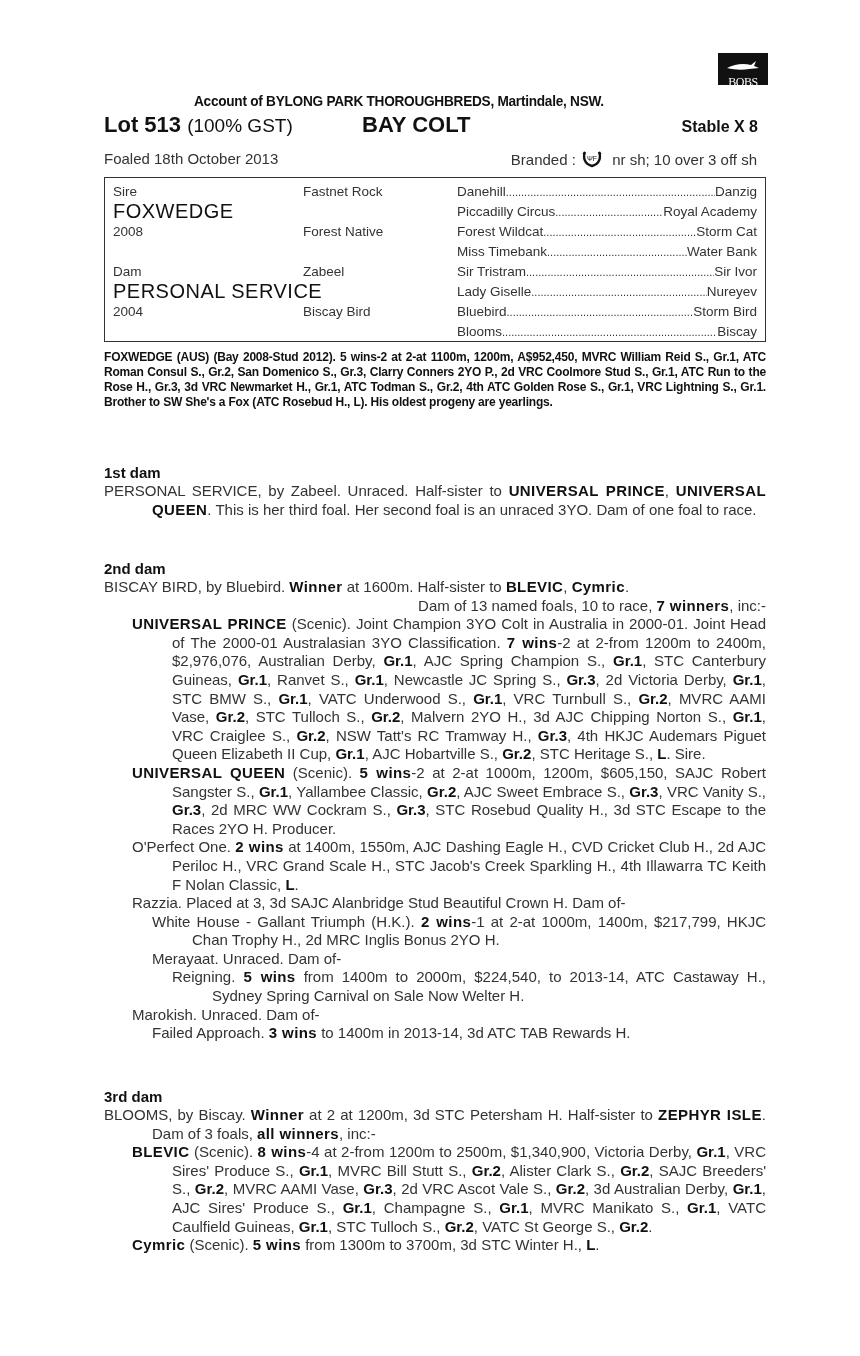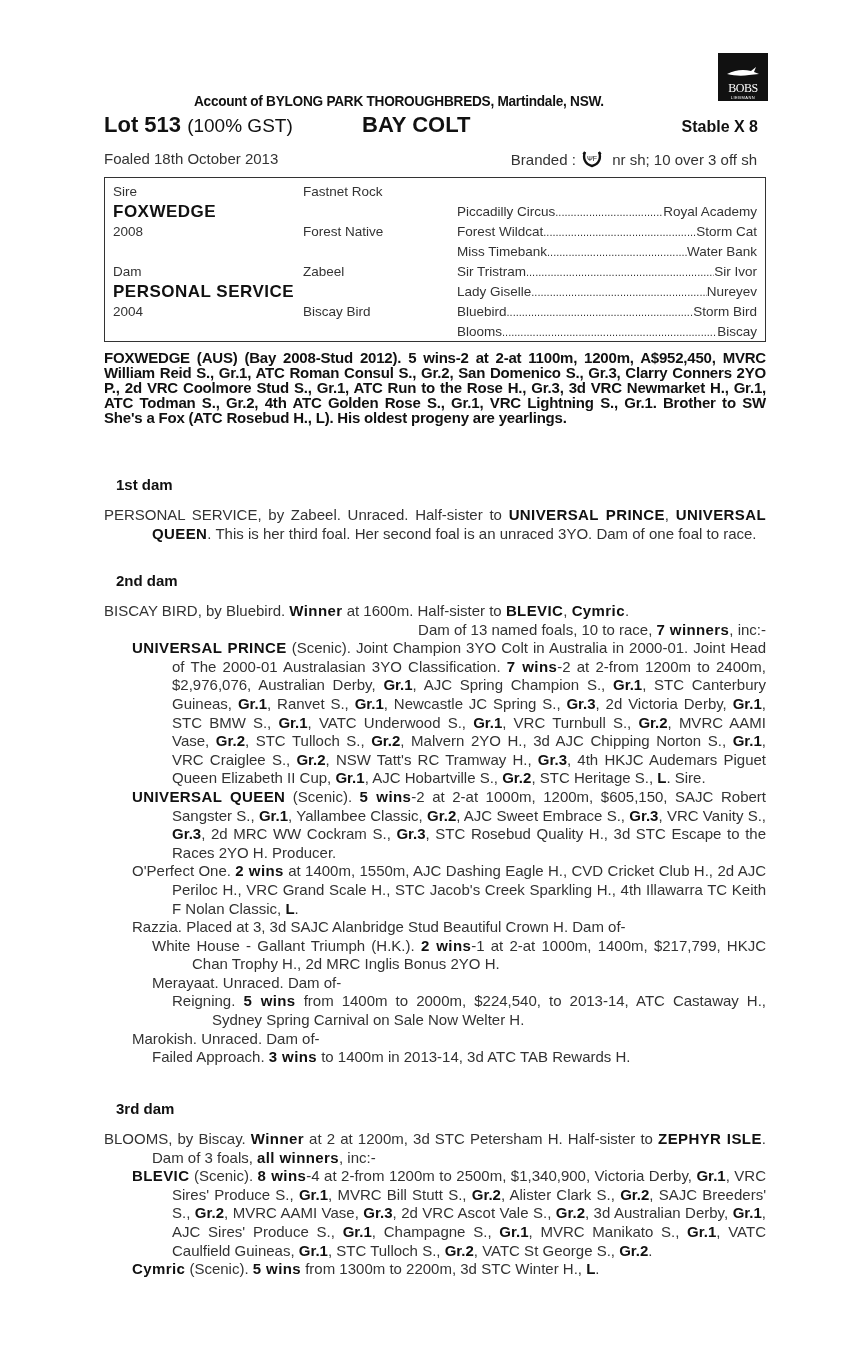--- a/index.html
+++ b/index.html
@@ -1,19 +1,19 @@
 <!DOCTYPE html>
 <html><head>
 <meta charset="utf-8">
 <style>
   html, body { margin: 0; padding: 0; background: #ffffff; }
   body { width: 860px; height: 1356px; position: relative; color: #1a1a1a; font-family: "Liberation Sans", sans-serif; overflow: hidden; }
   .page { position: absolute; left: 104px; top: 0; width: 662px; }
 
-  .logo { position: absolute; left: 718px; top: 53px; width: 50px; height: 48px; background: #111; color: #fff; text-align: center; box-sizing: border-box; padding-top: 12px; }
+  .logo { position: absolute; left: 718px; top: 53px; width: 50px; height: 32px; background: #111; color: #fff; text-align: center; box-sizing: border-box; padding-top: 6px; }
   .logo .bird { font-size: 12px; line-height: 12px; display: block; }
   .logo .bobs { font-family: "Liberation Serif", serif; font-size: 12px; letter-spacing: -0.5px; line-height: 14px; display: block; }
   .logo .sub { font-size: 4px; letter-spacing: 0.5px; display: block; line-height: 6px; }
 
   .account { position: absolute; left: 90px; top: 92px; width: 560px; font-family: "Liberation Sans", sans-serif; font-weight: bold; font-size: 15.5px; letter-spacing: -0.3px; transform: scaleX(0.88); transform-origin: left; white-space: nowrap; color: #111; }
 
   .lotline { position: absolute; left: 0; top: 112px; width: 662px; height: 28px; }
   .lot { position: absolute; left: 0; top: 0; font-weight: bold; font-size: 22px; color: #111; white-space: nowrap; }
   .lot .gst { font-weight: normal; font-size: 19px; }
   .colt { position: absolute; left: 258px; top: 0; font-weight: bold; font-size: 22px; color: #111; }
@@ -21,31 +21,31 @@
 
   .foaledline { position: absolute; left: 0; top: 150px; width: 662px; font-size: 15px; color: #333; }
   .foaled { position: absolute; left: 0; top: 0; }
   .branded { position: absolute; right: 9px; top: 0; white-space: nowrap; }
   .brand-icon { display: inline-block; width: 20px; height: 18px; vertical-align: -3px; margin: 0 6px 0 2px; }
 
   .pedbox { position: absolute; left: 0; top: 177px; width: 662px; height: 165px; border: 1.5px solid #333; box-sizing: border-box; font-size: 13.5px; color: #333; }
   .ped-row { position: absolute; height: 19px; line-height: 19px; }
   .ped-l { left: 8px; }
   .ped-m { left: 198px; }
-  .ped-big { font-weight: bold; font-size: 17px; color: #111; letter-spacing: 0.5px; }
+  .ped-big { font-weight: normal; font-size: 20px; color: #111; letter-spacing: 0.5px; }
   .ped-r { left: 352px; width: 300px; display: flex; }
   .ped-r .n { white-space: nowrap; }
   .ped-r .dots { flex: 1; overflow: hidden; white-space: nowrap; }
   .ped-r .dots::before { content: "...................................................................................................."; letter-spacing: 0px; font-size: 11px; }
   .ped-r .s { white-space: nowrap; }
 
-  .sire-para { position: absolute; left: 0; top: 350px; width: 662px; font-weight: bold; font-size: 15px; line-height: 15px; color: #111; text-align: justify; letter-spacing: -0.2px; }
+  .sire-para { position: absolute; left: 0; top: 350px; width: 662px; font-weight: bold; font-size: 12px; line-height: 15px; color: #111; text-align: justify; letter-spacing: -0.2px; }
 
   .sec { position: absolute; left: 0; width: 662px; font-size: 15px; line-height: 18.6px; color: #333; text-align: justify; }
-  .sec h3 { margin: 12px; font-size: 15px; font-weight: bold; color: #111; line-height: 18px; }
+  .sec h3 { margin: 0; font-size: 15px; font-weight: bold; color: #111; line-height: 18px; }
   .sec p { margin: 0; }
   .b { font-weight: bold; color: #111; margin-top: 28px; }
   .bb { font-weight: bold; color: #111; letter-spacing: 0.4px; }
   .hang1 { padding-left: 48px; text-indent: -48px; }
   .ind1 { padding-left: 68px; text-indent: -40px; }
 </style>
 </head>
 <body>
 
 <div class="logo">
@@ -92,20 +92,25 @@
     <div class="ped-row ped-l" style="top:44px">2008</div>
     <div class="ped-row ped-m" style="top:4px">Fastnet Rock</div>
     <div class="ped-row ped-m" style="top:44px">Forest Native</div>
 
     <div class="ped-row ped-l" style="top:84px">Dam</div>
     <div class="ped-row ped-l ped-big" style="top:104px">PERSONAL SERVICE</div>
     <div class="ped-row ped-l" style="top:124px">2004</div>
     <div class="ped-row ped-m" style="top:84px">Zabeel</div>
     <div class="ped-row ped-m" style="top:124px">Biscay Bird</div>
 
+    <div class="ped-row ped-r" style="top:4px">
+        <span class="n">Danehill</span>
+        <span class="dots"></span>
+        <span class="s">Danzig</span>
+      </div>
     <div class="ped-row ped-r" style="top:24px">
         <span class="n">Piccadilly Circus</span>
         <span class="dots"></span>
         <span class="s">Royal Academy</span>
       </div>
     <div class="ped-row ped-r" style="top:44px">
         <span class="n">Forest Wildcat</span>
         <span class="dots"></span>
         <span class="s">Storm Cat</span>
       </div>
@@ -161,16 +166,16 @@
     <p style="padding-left:28px;text-align:left">Marokish. Unraced. Dam of-</p>
     <p style="padding-left:48px;text-align:left"><span>Failed Approach. </span><span class="bb">3 wins</span><span> to 1400m in 2013-14, 3d ATC TAB Rewards H.</span></p>
   </div>
 
   <div class="sec" style="top:1088px">
     <h3>3rd dam</h3>
     <p class="hang1"><span>BLOOMS, by Biscay. </span><span class="bb">Winner</span><span> at 2 at 1200m, 3d STC Petersham H. Half-sister to </span><span class="bb">ZEPHYR ISLE</span><span>. Dam of 3 foals, </span><span class="bb">all winners</span><span>, inc:-</span></p>
 
     <p class="ind1"><span class="bb">BLEVIC</span><span> (Scenic). </span><span class="bb">8 wins</span><span>-4 at 2-from 1200m to 2500m, $1,340,900, Victoria Derby, </span><span class="b">Gr.1</span><span>, VRC Sires' Produce S., </span><span class="b">Gr.1</span><span>, MVRC Bill Stutt S., </span><span class="b">Gr.2</span><span>, Alister Clark S., </span><span class="b">Gr.2</span><span>, SAJC Breeders' S., </span><span class="b">Gr.2</span><span>, MVRC AAMI Vase, </span><span class="b">Gr.3</span><span>, 2d VRC Ascot Vale S., </span><span class="b">Gr.2</span><span>, 3d Australian Derby, </span><span class="b">Gr.1</span><span>, AJC Sires' Produce S., </span><span class="b">Gr.1</span><span>, Champagne S., </span><span class="b">Gr.1</span><span>, MVRC Manikato S., </span><span class="b">Gr.1</span><span>, VATC Caulfield Guineas, </span><span class="b">Gr.1</span><span>, STC Tulloch S., </span><span class="b">Gr.2</span><span>, VATC St George S., </span><span class="b">Gr.2</span><span>.</span></p>
 
-    <p class="ind1"><span class="bb">Cymric</span><span> (Scenic). </span><span class="bb">5 wins</span><span> from 1300m to 2200m, 3d STC Winter H., </span><span class="b">L</span><span>.</span></p>
+    <p class="ind1"><span class="bb">Cymric</span><span> (Scenic). </span><span class="bb">5 wins</span><span> from 1300m to 3700m, 3d STC Winter H., </span><span class="b">L</span><span>.</span></p>
   </div>
 
 </div>
 
 </body></html>

